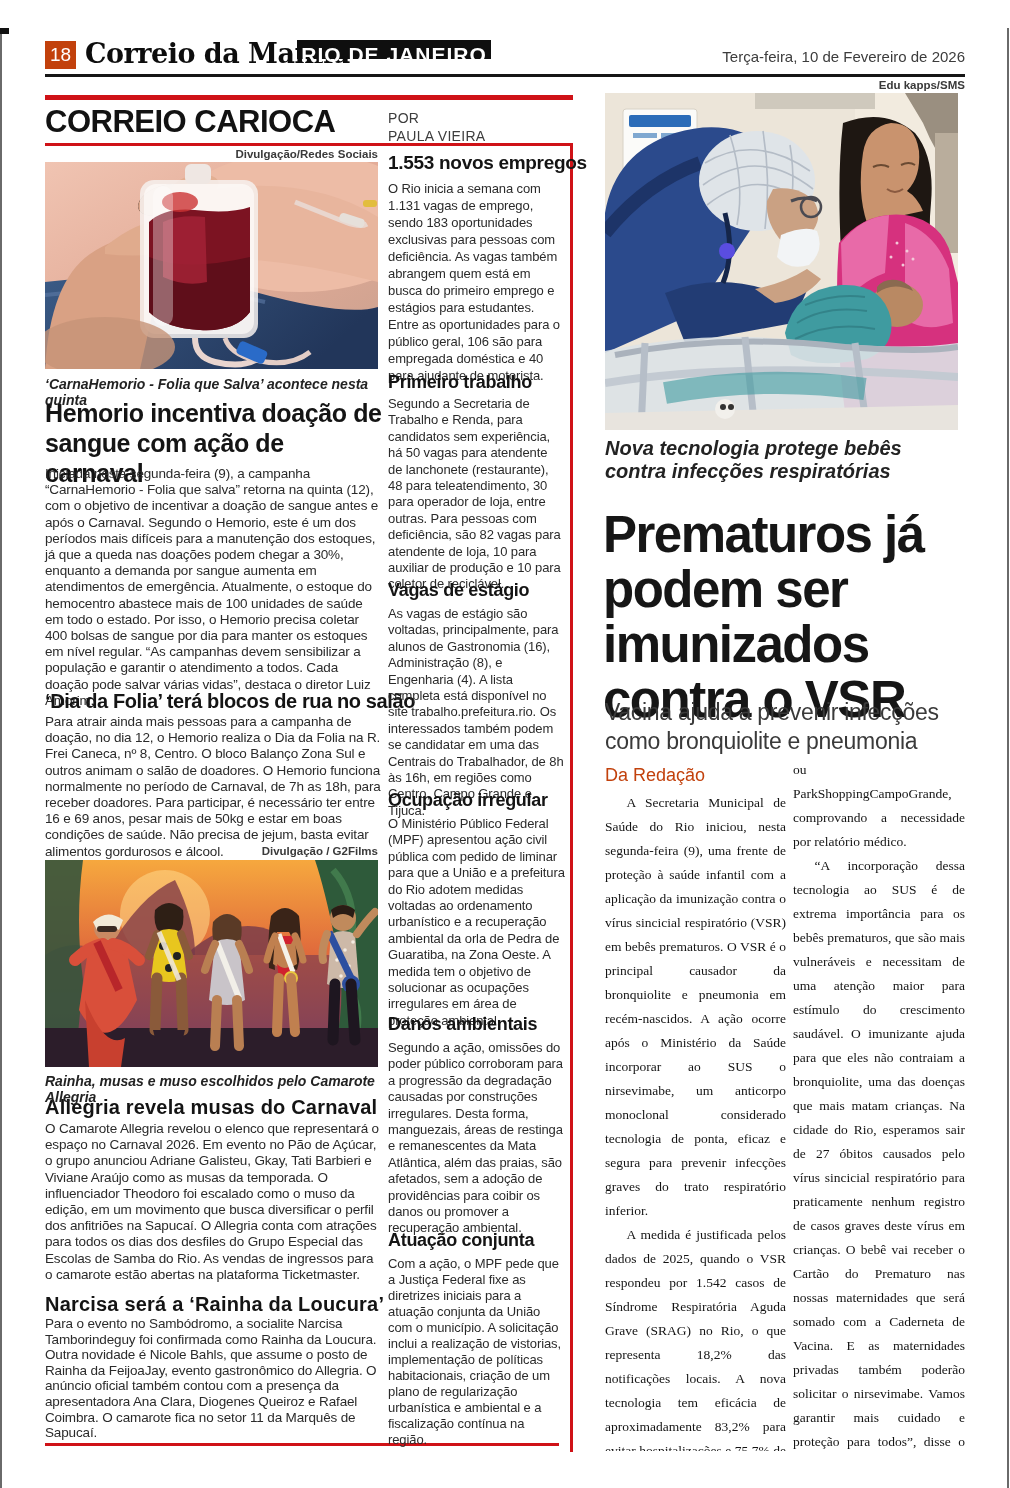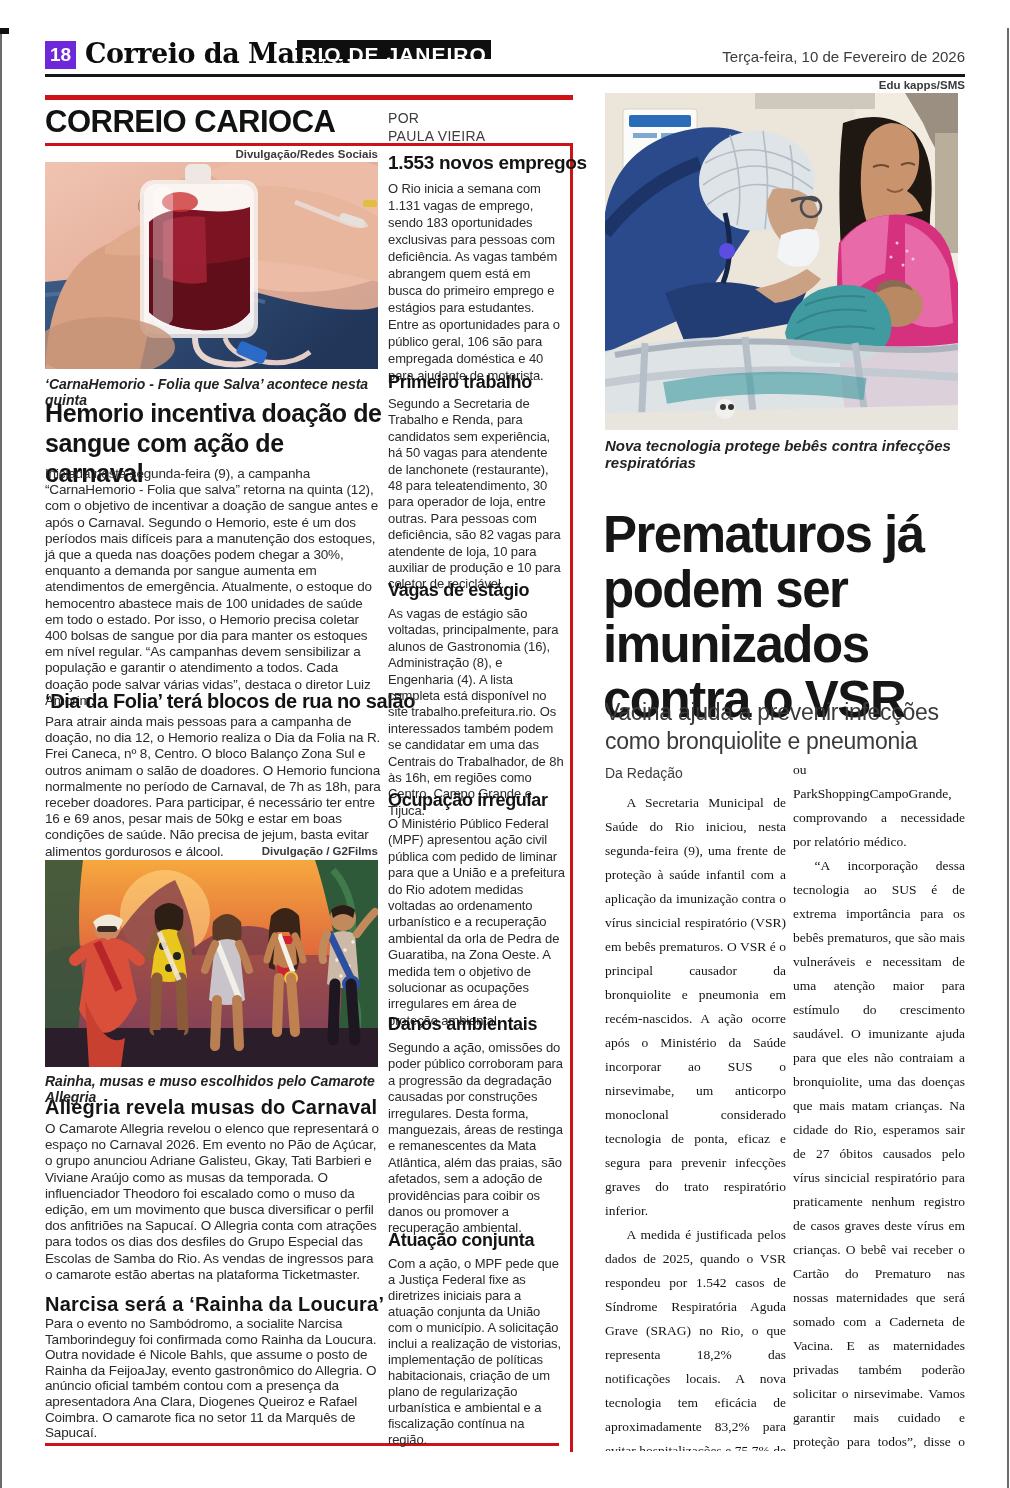--- a/index.html
+++ b/index.html
@@ -3,35 +3,35 @@
 <meta charset="utf-8">
 <style>
   html,body{margin:0;padding:0;background:#fff;}
   .page{position:relative;width:1010px;height:1488px;background:#fff;overflow:hidden;
         font-family:"Liberation Sans",sans-serif;color:#1d1d1d;}
   .abs{position:absolute;}
   .edge{background:#6a6a6a;}
   .rule-dark{background:#161616;}
   .rule-red{background:#cf1217;}
   .masthead{font-family:"DejaVu Serif",serif;font-weight:bold;font-size:27px;color:#0d0d0d;letter-spacing:-0.5px;}
-  .pagenum{background:#6d28d9;color:#fff;font-weight:bold;font-size:19px;text-align:center;}
+  .pagenum{background:#c2410c;color:#fff;font-weight:normal;font-size:19px;text-align:center;}
   .section-banner{background:#0f0f0f;color:#fff;font-weight:bold;font-size:21px;text-align:center;letter-spacing:1px;}
   .dateline{font-size:15px;color:#3c3c3c;margin-left:27px;}
   .credit{font-size:11.5px;font-weight:bold;color:#3a3a3a;text-align:right;}
   .kicker-title{font-size:31px;font-weight:bold;letter-spacing:-0.5px;color:#121212;}
   .byline{font-size:14px;color:#3d3d3d;line-height:1.25;letter-spacing:0.3px;}
   .caption{font-size:14px;font-style:italic;font-weight:bold;color:#232323;}
   .headline-1{font-size:25px;line-height:30px;font-weight:bold;color:#141414;letter-spacing:-0.4px;}
   .subhead{font-size:20px;font-weight:bold;color:#141414;white-space:nowrap;letter-spacing:-0.4px;}
   .body-sans{font-size:13.5px;line-height:16.2px;color:#2b2b2b;letter-spacing:-0.15px;}
   .mid-head{font-size:18px;font-weight:bold;color:#141414;white-space:nowrap;letter-spacing:-0.3px;}
   .mid-body{font-size:13px;line-height:17px;color:#2b2b2b;letter-spacing:-0.1px;}
   .vsr-headline{font-size:51px;line-height:55px;font-weight:bold;color:#161616;letter-spacing:-1.5px;margin-top:41px;}
   .vsr-deck{font-size:23px;line-height:29px;color:#3a3a3a;letter-spacing:-0.3px;}
-  .vsr-byline{font-size:14px;color:#404040;}
+  .vsr-byline{font-size:18px;color:#c2410c;}
   .serif-col{font-family:"Liberation Serif","DejaVu Serif",serif;font-size:13.5px;line-height:24px;
              color:#141414;text-align:justify;overflow:hidden;}
   .serif-col p{margin:0;text-indent:1.6em;}
   .serif-col p.noindent{text-indent:0;}
   .photo{overflow:hidden;}
   .photo svg{display:block;}
 </style>
 </head>
 <body>
 
@@ -301,21 +301,21 @@
         <path d="M40 250 L36 337 M140 244 L150 337 M250 250 L262 337" stroke="#b6bec8" stroke-width="7"></path>
         <path d="M60 300 Q160 282 260 296" stroke="#3f9ba0" stroke-width="22" fill="none" opacity="0.6"></path>
         <path d="M0 320 L353 312 L353 337 L0 337 Z" fill="#e8e4de"></path>
         <circle cx="120" cy="316" r="10" fill="#f2f0ec"></circle>
           <circle cx="118" cy="314" r="3" fill="#333"></circle>
           <circle cx="126" cy="314" r="3" fill="#333"></circle>
       </g>
     </svg>
   </div>
 
-  <div class="abs caption" style="left:605px;top:437px;width:362px;font-size:15px;">Nova tecnologia protege bebês contra infecções respiratórias</div>
+  <div class="abs caption" style="left:605px;top:437px;width:362px;font-size:20px;">Nova tecnologia protege bebês contra infecções respiratórias</div>
 
   <div class="abs vsr-headline" style="left:603px;top:466px;width:372px;">Prematuros já podem ser imunizados contra o VSR</div>
 
   <div class="abs vsr-deck" style="left:605px;top:698px;width:368px;">Vacina ajuda a prevenir infecções como bronquiolite e pneumonia</div>
 
   <div class="abs vsr-byline" style="left:605px;top:765px;">Da Redação</div>
 
   <div class="abs serif-col" style="left:605px;top:791px;width:181px;height:660px;">
     <p>A Secretaria Municipal de Saúde do Rio iniciou, nesta segunda-feira (9), uma frente de proteção à saúde infantil com a aplicação da imunização contra o vírus sincicial respiratório (VSR) em bebês prematuros. O VSR é o principal causador da bronquiolite e pneumonia em recém-nascidos. A ação ocorre após o Ministério da Saúde incorporar ao SUS o nirsevimabe, um anticorpo monoclonal considerado tecnologia de ponta, eficaz e segura para prevenir infecções graves do trato respiratório inferior.</p>
     <p>A medida é justificada pelos dados de 2025, quando o VSR respondeu por 1.542 casos de Síndrome Respiratória Aguda Grave (SRAG) no Rio, o que representa 18,2% das notificações locais. A nova tecnologia tem eficácia de aproximadamente 83,2% para evitar hospitalizações e 75,7% de proteção contra infecções muito graves.</p>

